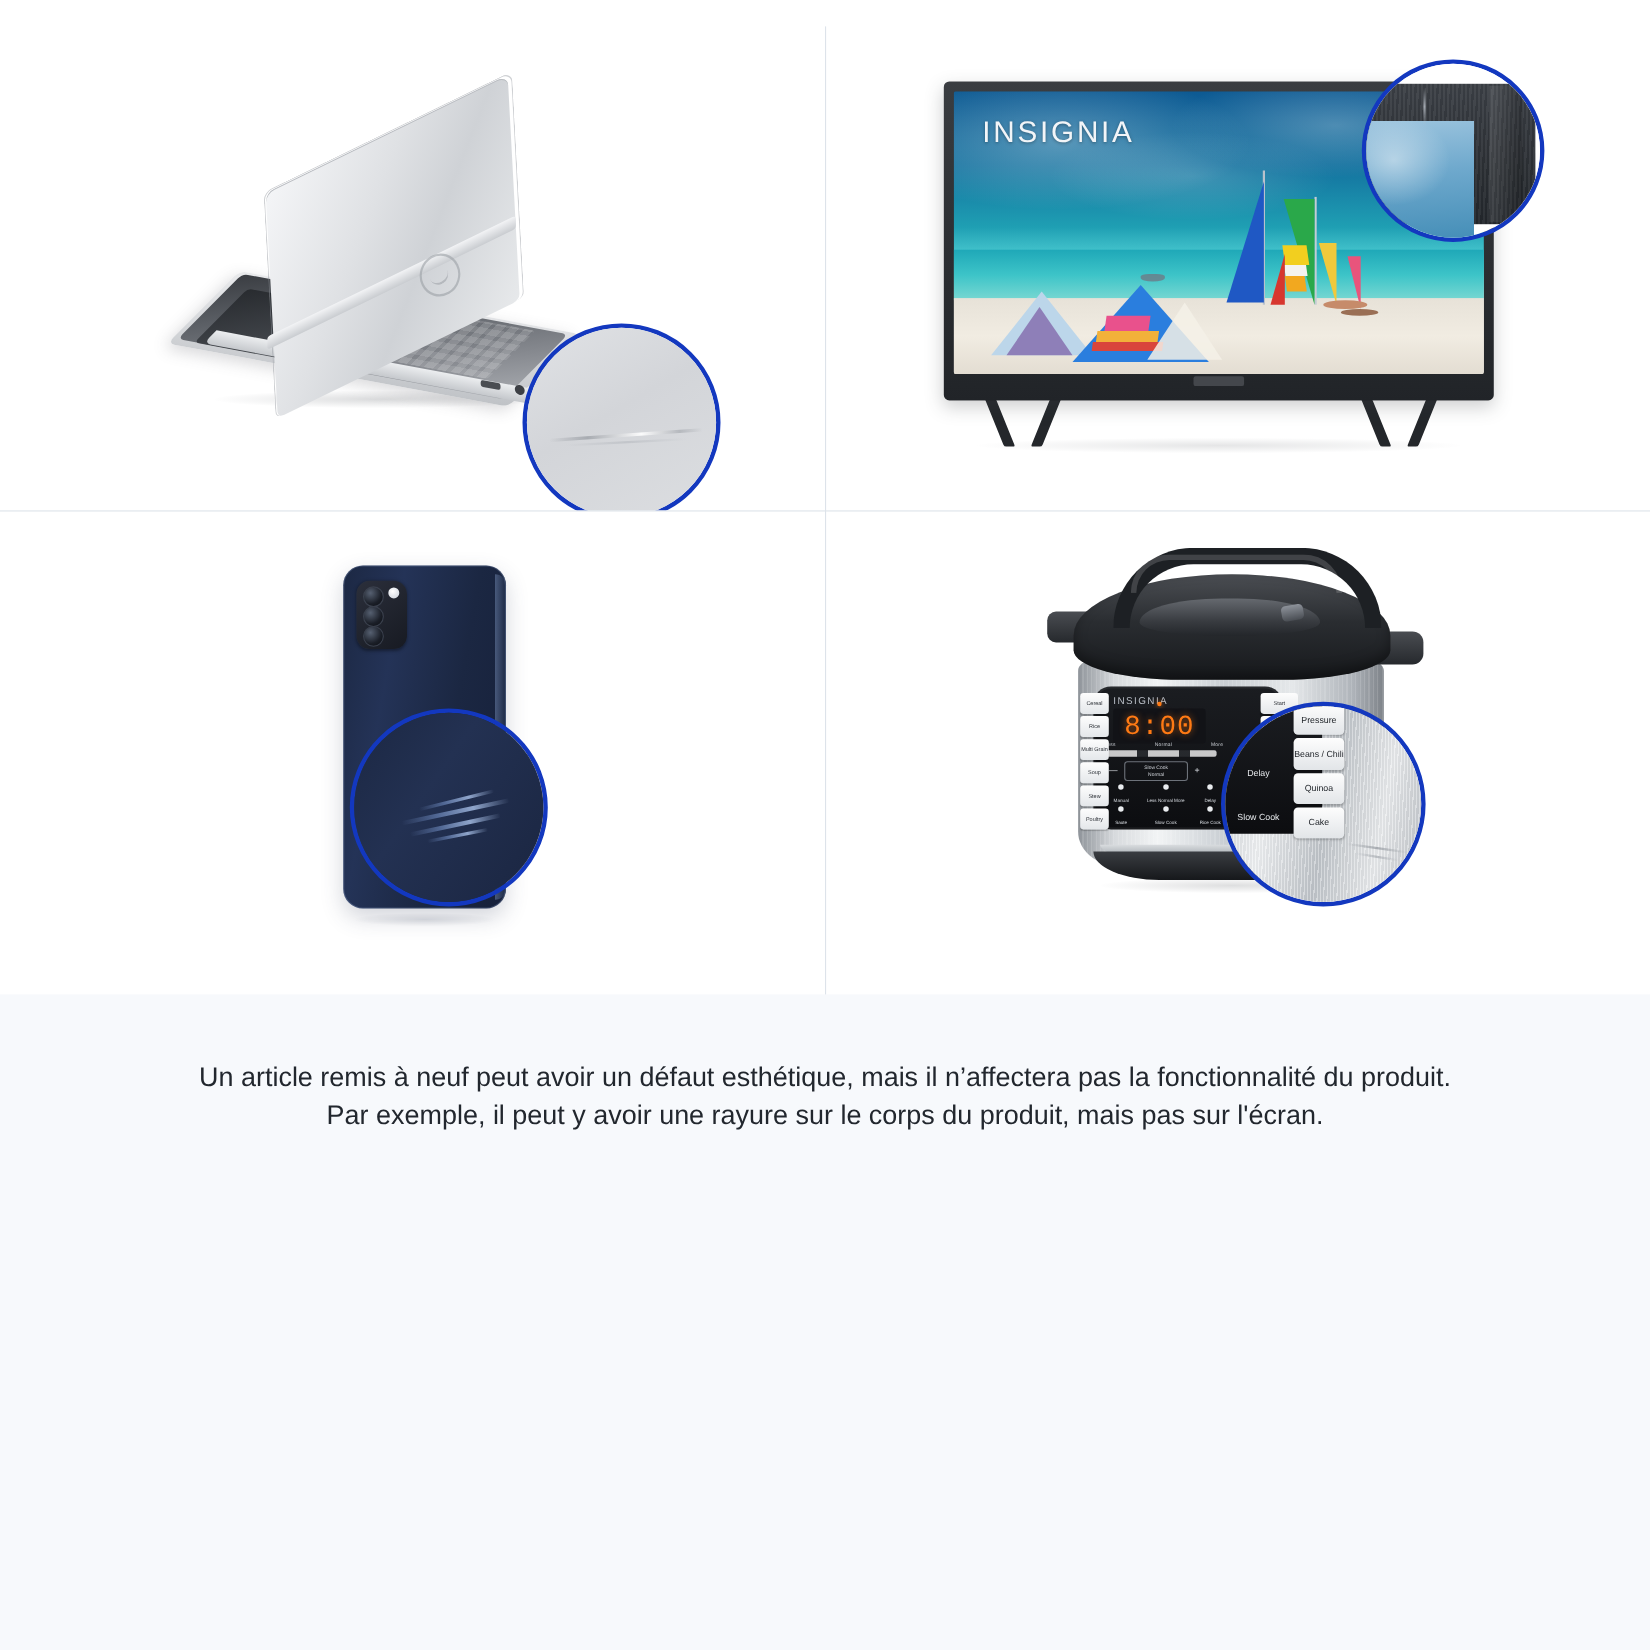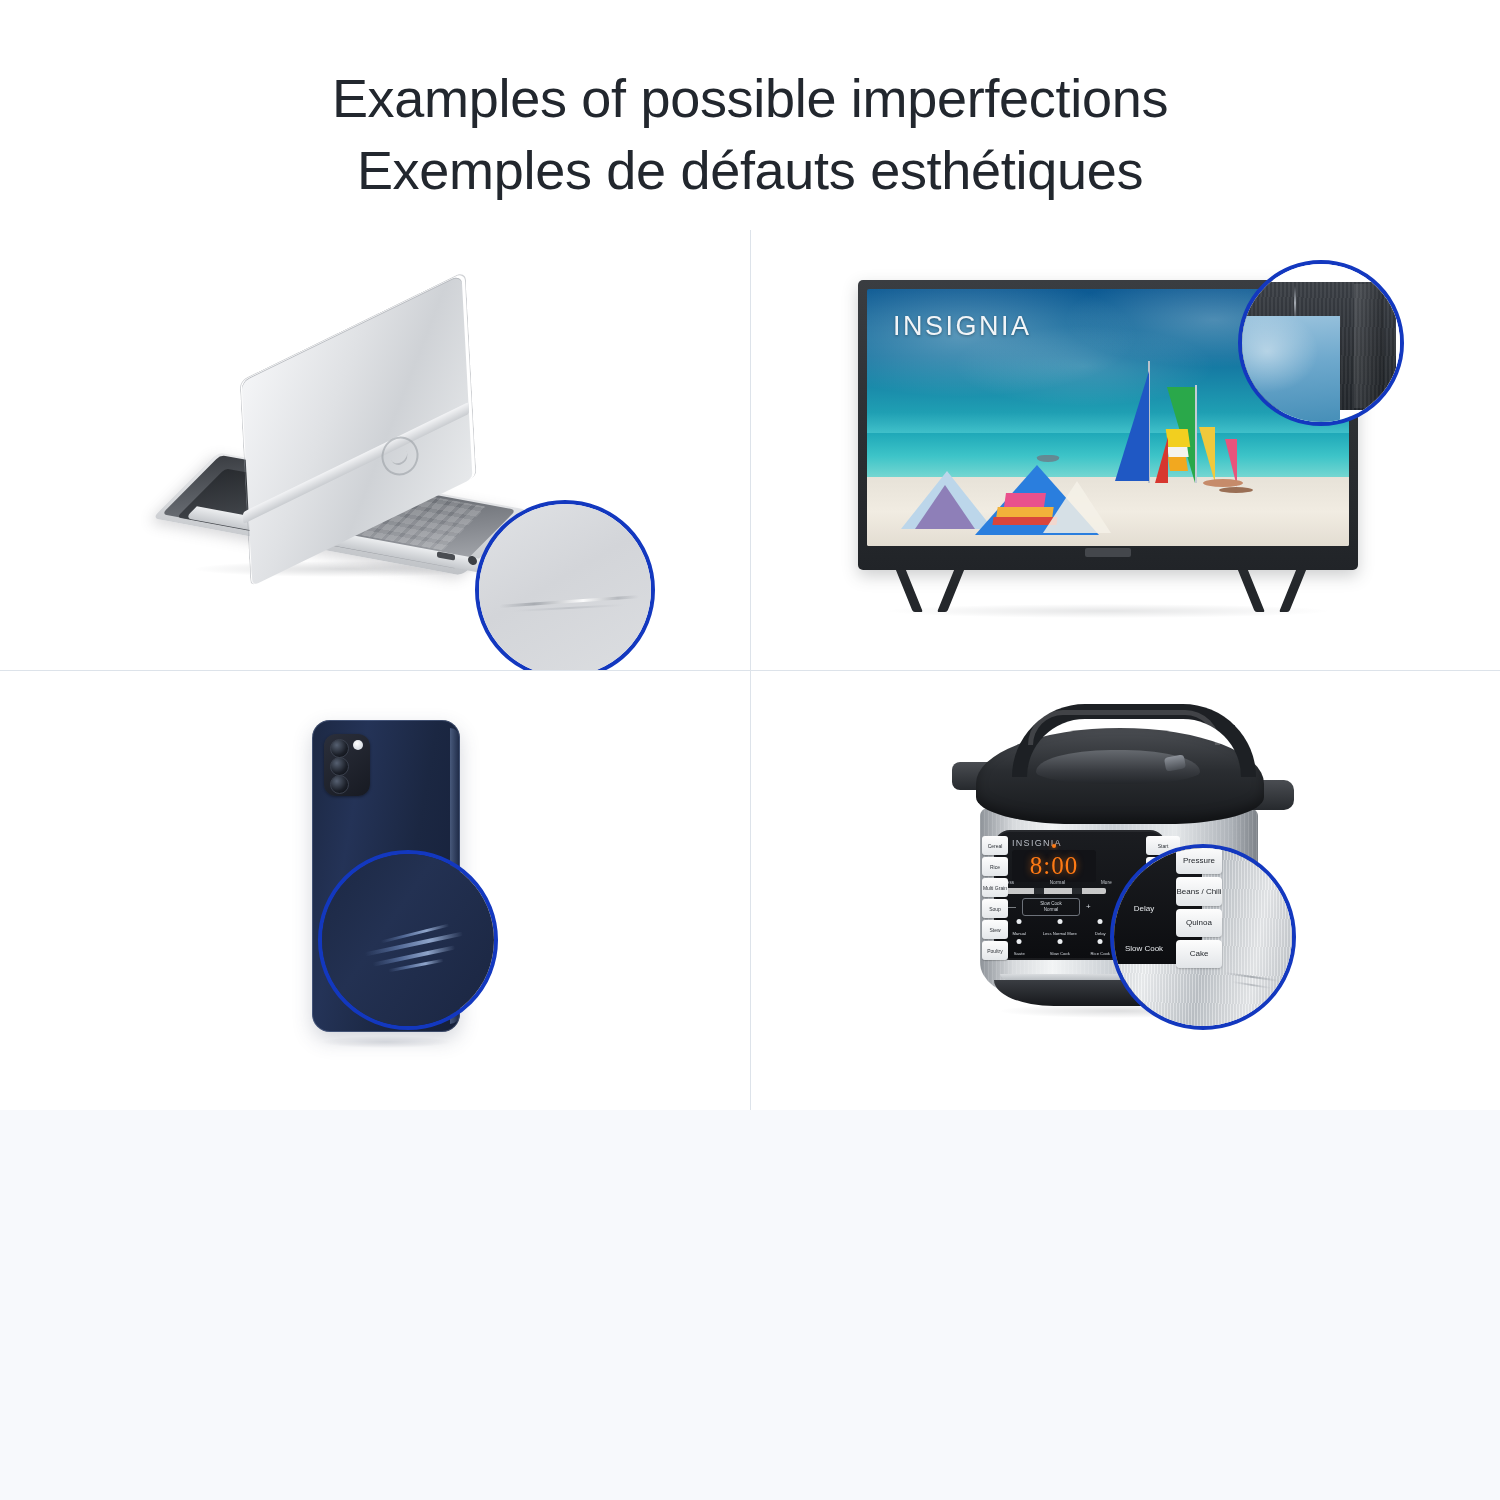--- a/index.html
+++ b/index.html
@@ -409,21 +409,21 @@
   .ck-brand{
     position:absolute;left:62px;top:144px;
     font-size:9px;letter-spacing:1.3px;color:#b9bec6;
   }
   .ck-lcd{
     position:absolute;left:62px;top:156px;width:84px;height:32px;
     background:#121317;border-radius:3px;
     display:flex;align-items:center;justify-content:center;
   }
   .ck-lcd span{
-    font-family:Liberation Serif, serif;
+    font-family:Liberation Mono, monospace;
     font-size:25px;color:#ff7a14;letter-spacing:1px;
     text-shadow:0 0 7px rgba(255,122,20,.65);
     text-align:center;
   }
   .ck-dot{
     position:absolute;left:102px;top:150px;width:4px;height:4px;border-radius:50%;background:#ff7a14;
     box-shadow:0 0 5px rgba(255,122,20,.8);
   }
   .ck-bar{
     position:absolute;left:56px;top:194px;width:100px;height:6px;
@@ -539,24 +539,20 @@
     color:#22272e;
     font-weight:400;
   }
   .footer p + p{margin-top:26px;}
 </style>
 </head>
 <body>
 
 <div class="page">
 
-  <div class="title-block">
-    <div class="title-line">Examples of possible imperfections</div>
-    <div class="title-line">Exemples de défauts esthétiques</div>
-  </div>
 
   <div class="grid">
 
     <div class="cell">
       <div class="stage">
         <div class="lap-wrap">
           <div class="lap-shadow"></div>
           <div class="lap-base"></div>
           <div class="lap-deck"></div>
           <div class="lap-screen-dark"></div>
@@ -753,15 +749,16 @@
             <div class="z-scratch"></div>
             <div class="z-scratch2"></div>
           </div>
         </div>
       </div>
     </div>
 
   </div>
 
   <div class="footer">
+    <p>Un article remis à neuf peut avoir un défaut esthétique, mais il n’affectera pas la fonctionnalité du produit. Par exemple, il peut y avoir une rayure sur le corps du produit, mais pas sur l'écran.</p>
   </div>
 
 </div>
 
 </body></html>

